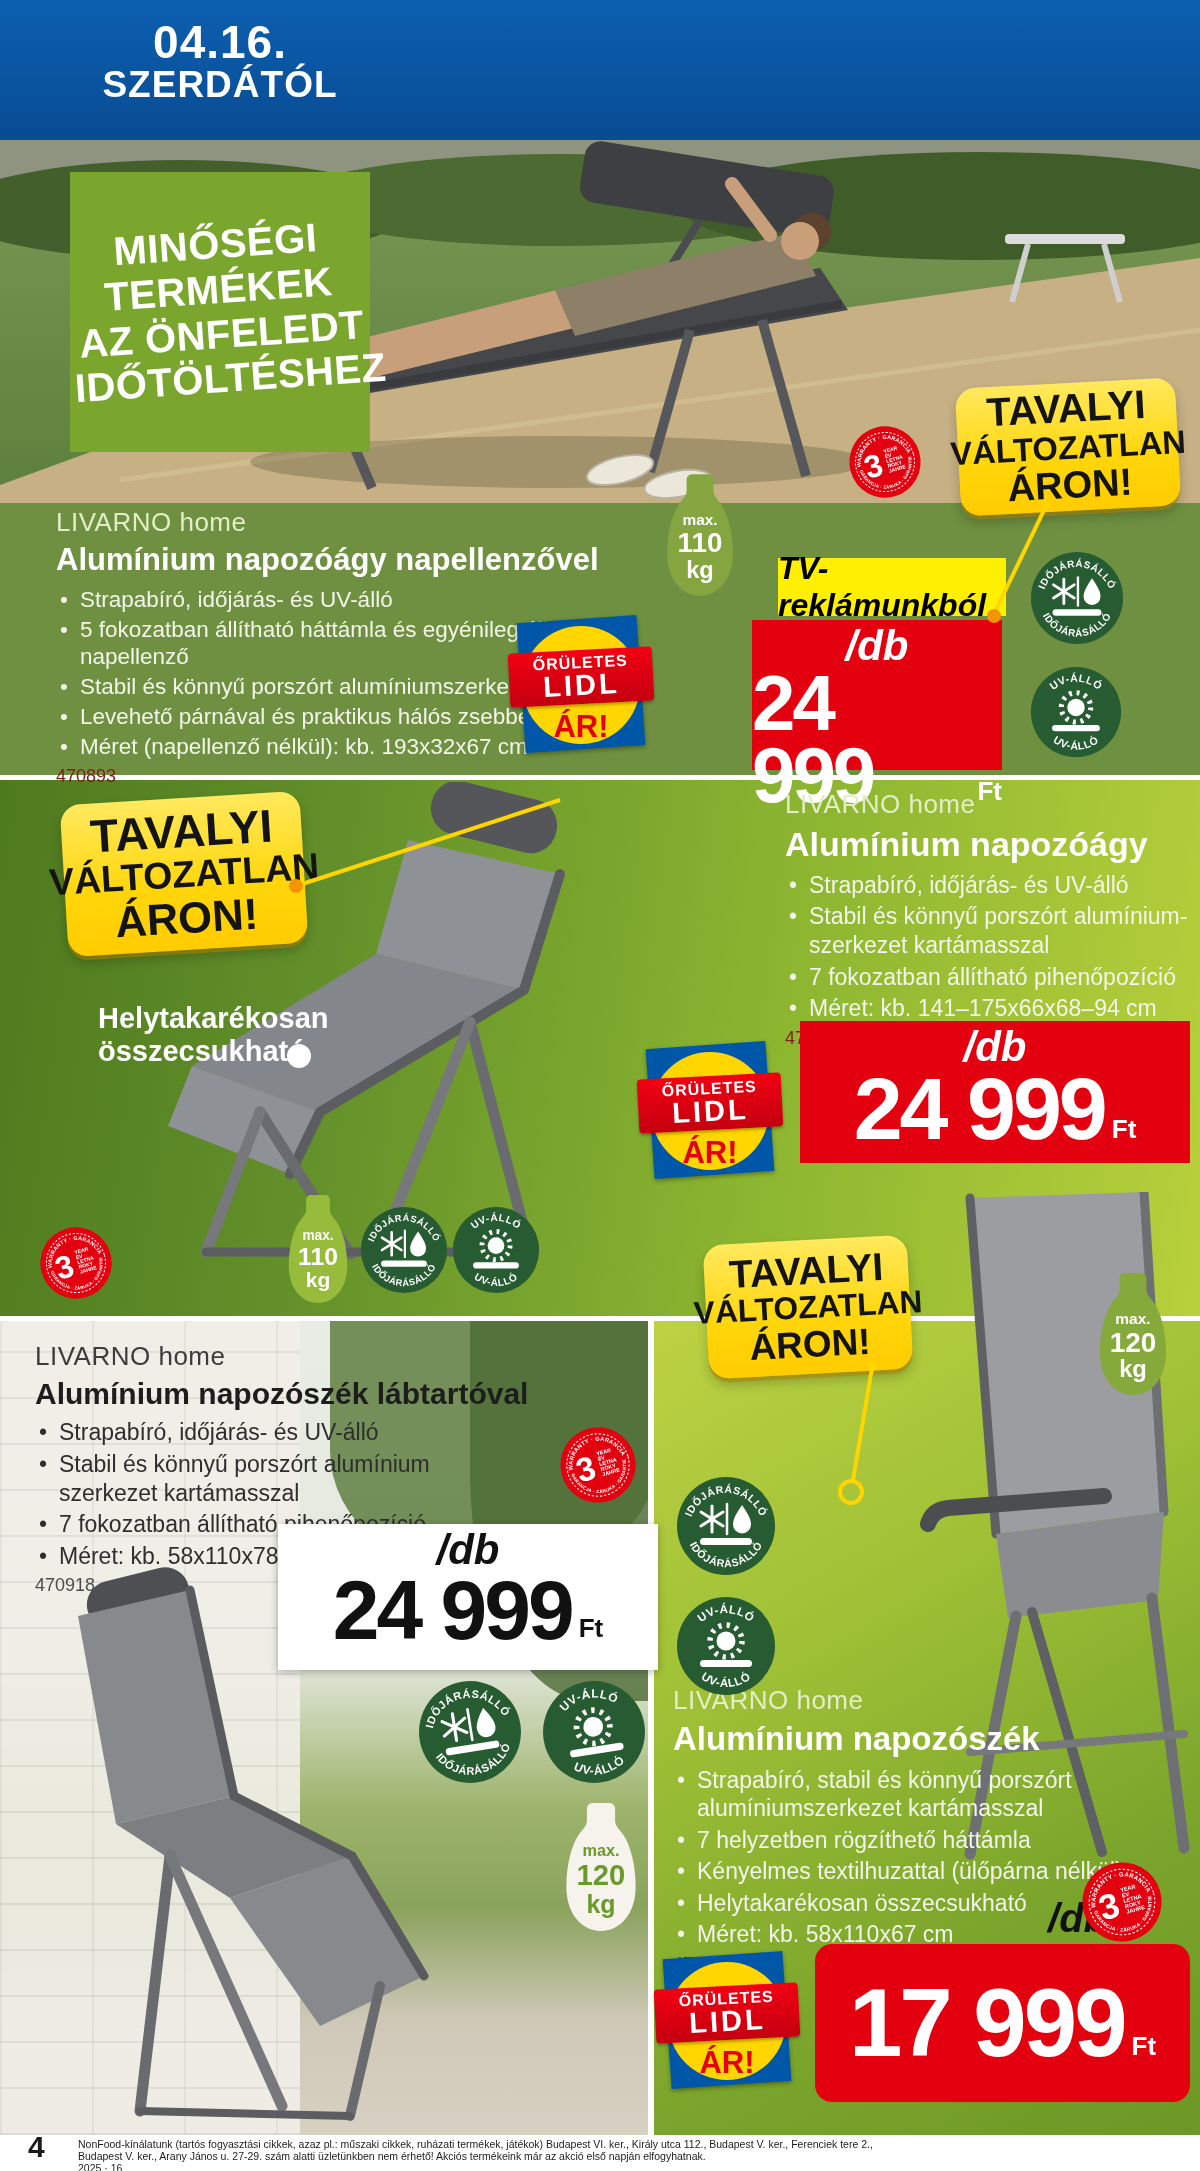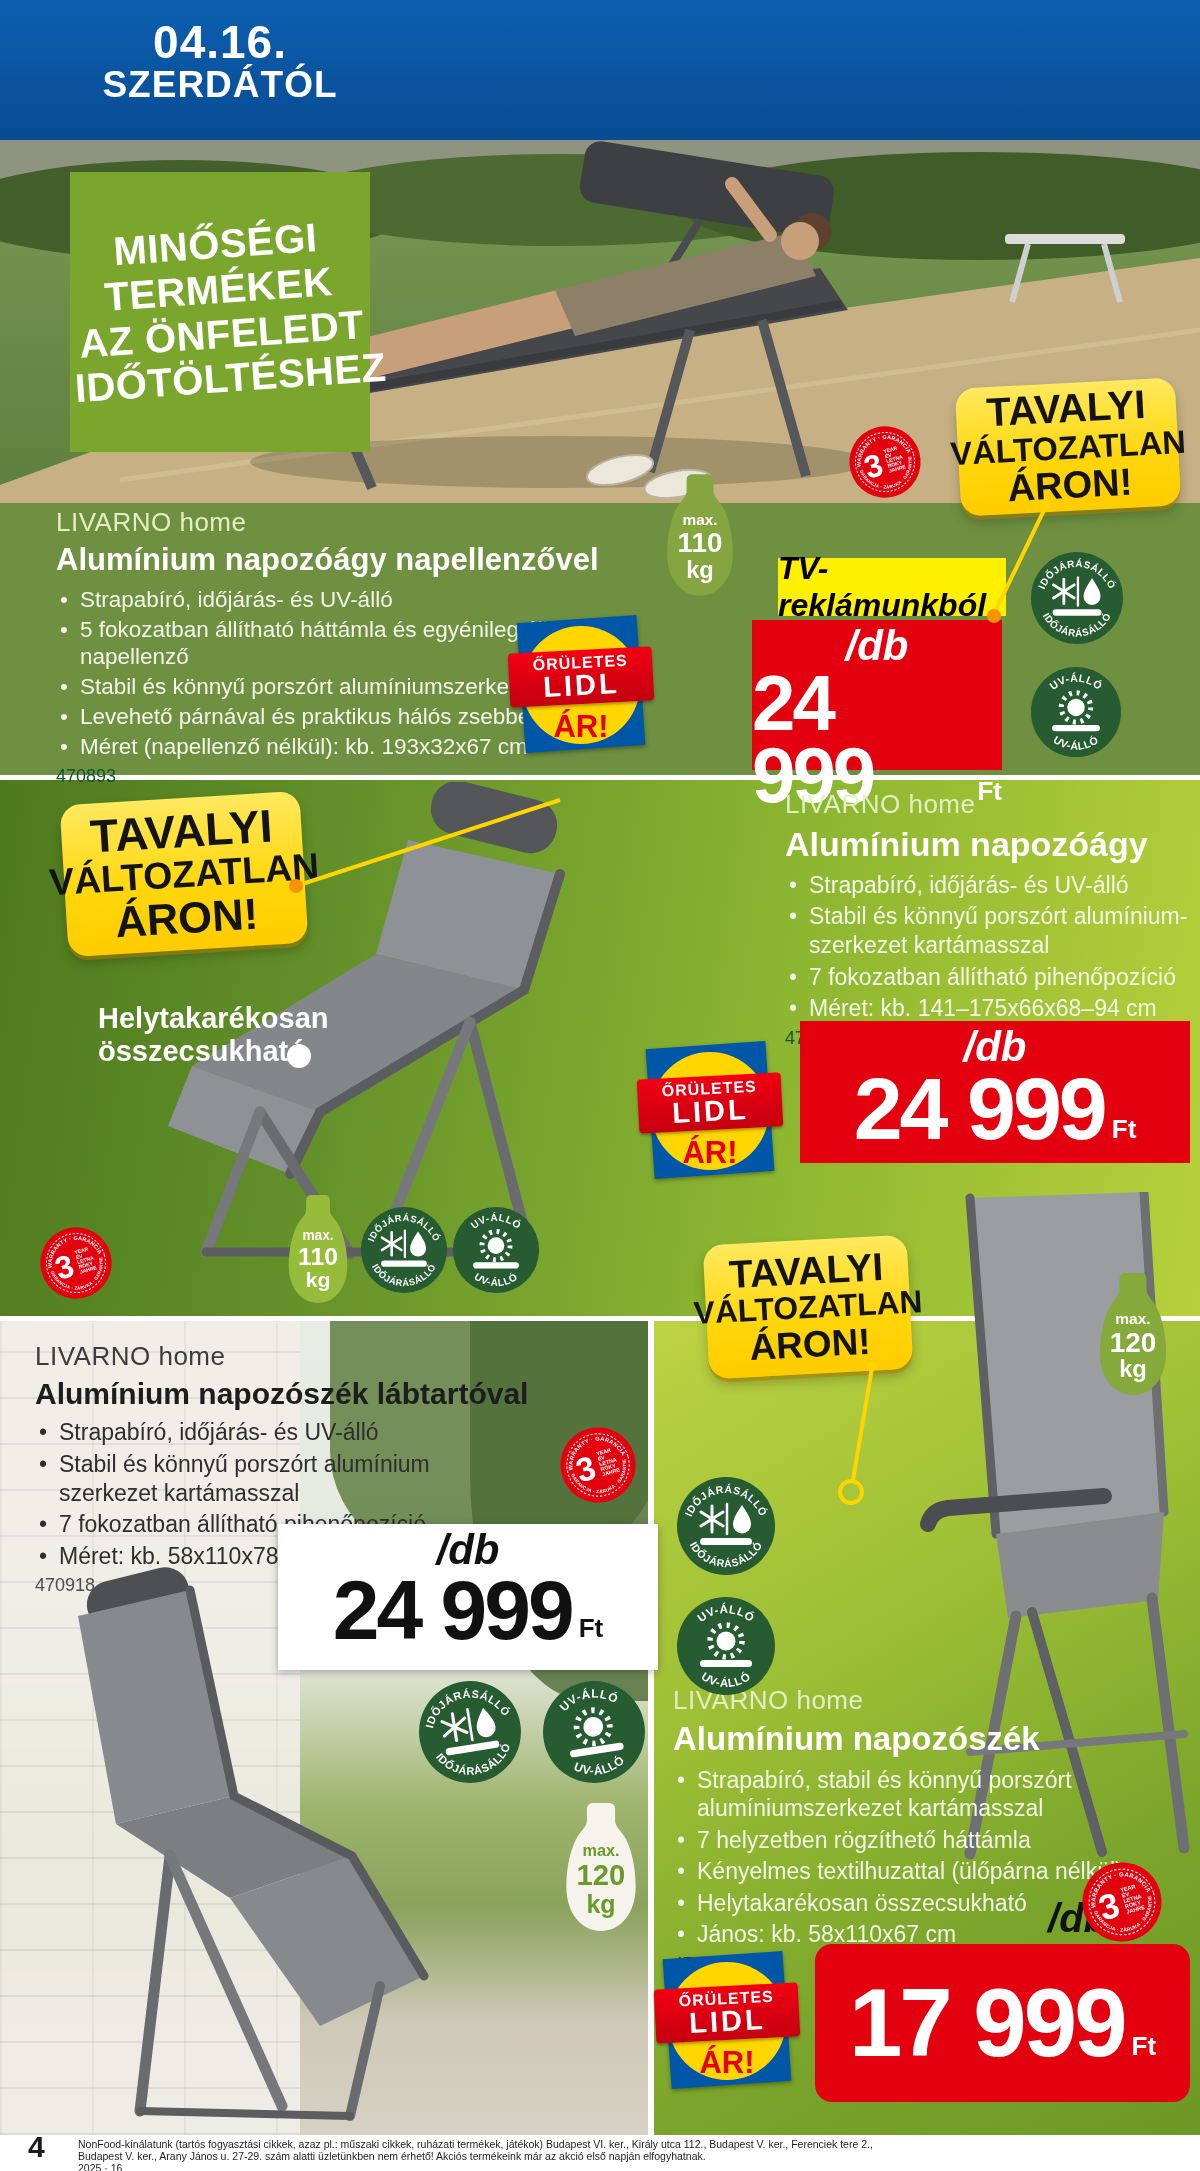--- a/index.html
+++ b/index.html
@@ -38,21 +38,21 @@
       background:linear-gradient(150deg,#bdd243 0%,#9dbf35 38%,#7aa42b 72%,#6d9827 100%);}
 
   
   .pblock{color:#fff;}
   .p-brand{font-size:26px;font-weight:400;color:#e3eec6;letter-spacing:.5px;line-height:1.15;}
   .p-title{font-weight:700;color:#fff;line-height:1.12;margin-top:5px;}
   ul.bullets{list-style:none;margin:8px 0 0;padding:0;}
   ul.bullets li{position:relative;padding-left:24px;font-size:23px;line-height:1.24;
                 margin:0 0 3px;color:#f3f6e9;}
   ul.bullets li::before{content:"•";position:absolute;left:4px;}
-  .p-sku{font-size:18px;color:#14532d;margin-top:5px;}
+  .p-sku{font-size:18px;color:#7f1d1d;margin-top:5px;}
   .dark .p-brand{color:#3c3c3c;}
   .dark .p-title{color:#1d1d1d;}
   .dark ul.bullets li{color:#2e2e2e;}
   .dark .p-sku{color:#4c4c4c;}
 
   .blk1{left:56px;top:508px;width:640px;}
   .blk1 .p-title{font-size:31px;}
   .blk1 ul.bullets li{font-size:22.5px;margin-bottom:2px;}
   .blk2{left:785px;top:790px;width:410px;}
   .blk2 .p-title{font-size:34px;}
@@ -364,21 +364,21 @@
       </div>
 
     <div class="abs pblock blk4">
       <div class="p-brand">LIVARNO home</div>
       <div class="p-title">Alumínium napozószék</div>
       <ul class="bullets">
           <li>Strapabíró, stabil és könnyű porszórt alumíniumszerkezet kartámasszal</li>
           <li>7 helyzetben rögzíthető háttámla</li>
           <li>Kényelmes textilhuzattal (ülőpárna nélkül)</li>
           <li>Helytakarékosan összecsukható</li>
-          <li>János: kb. 58x110x67 cm</li>
+          <li>Méret: kb. 58x110x67 cm</li>
         </ul>
       <div class="p-sku">470902</div>
     </div>
 
     <div class="abs per4">/db</div>
 
     <div class="abs pricebox pb4">
       <div class="pp-row">
         <span class="pp-amt">17 999</span>
         <span class="pp-ft">Ft</span>

